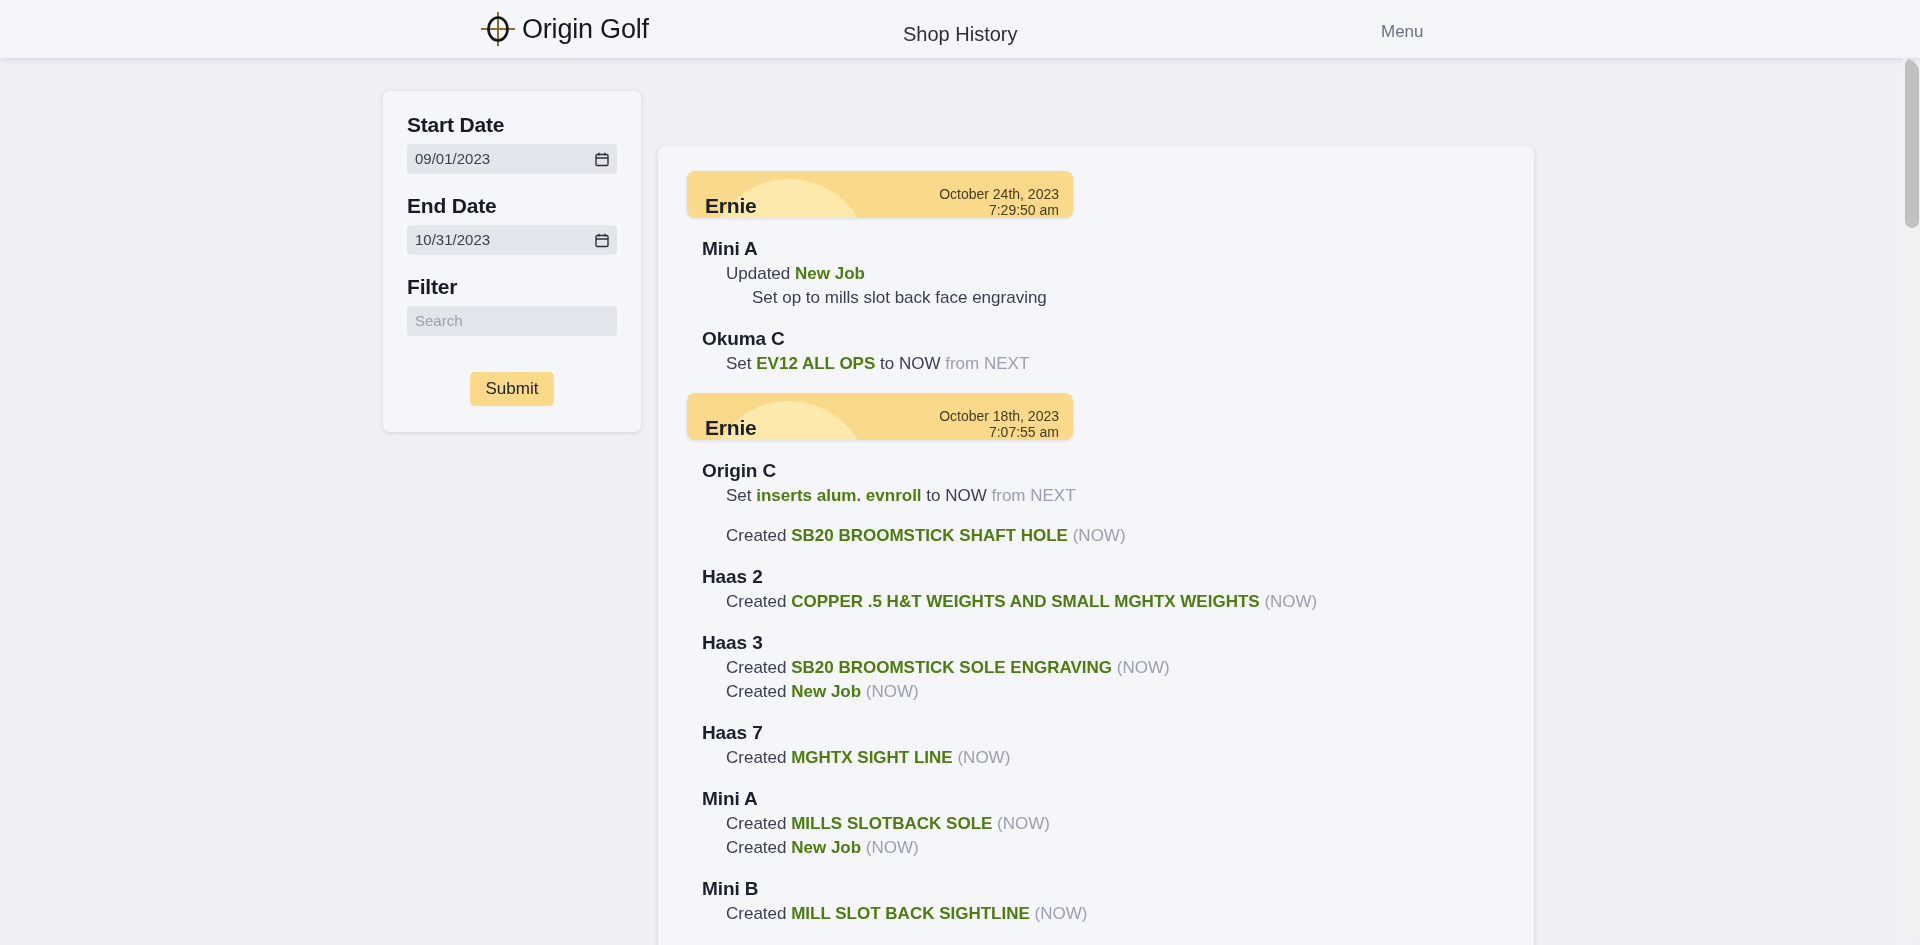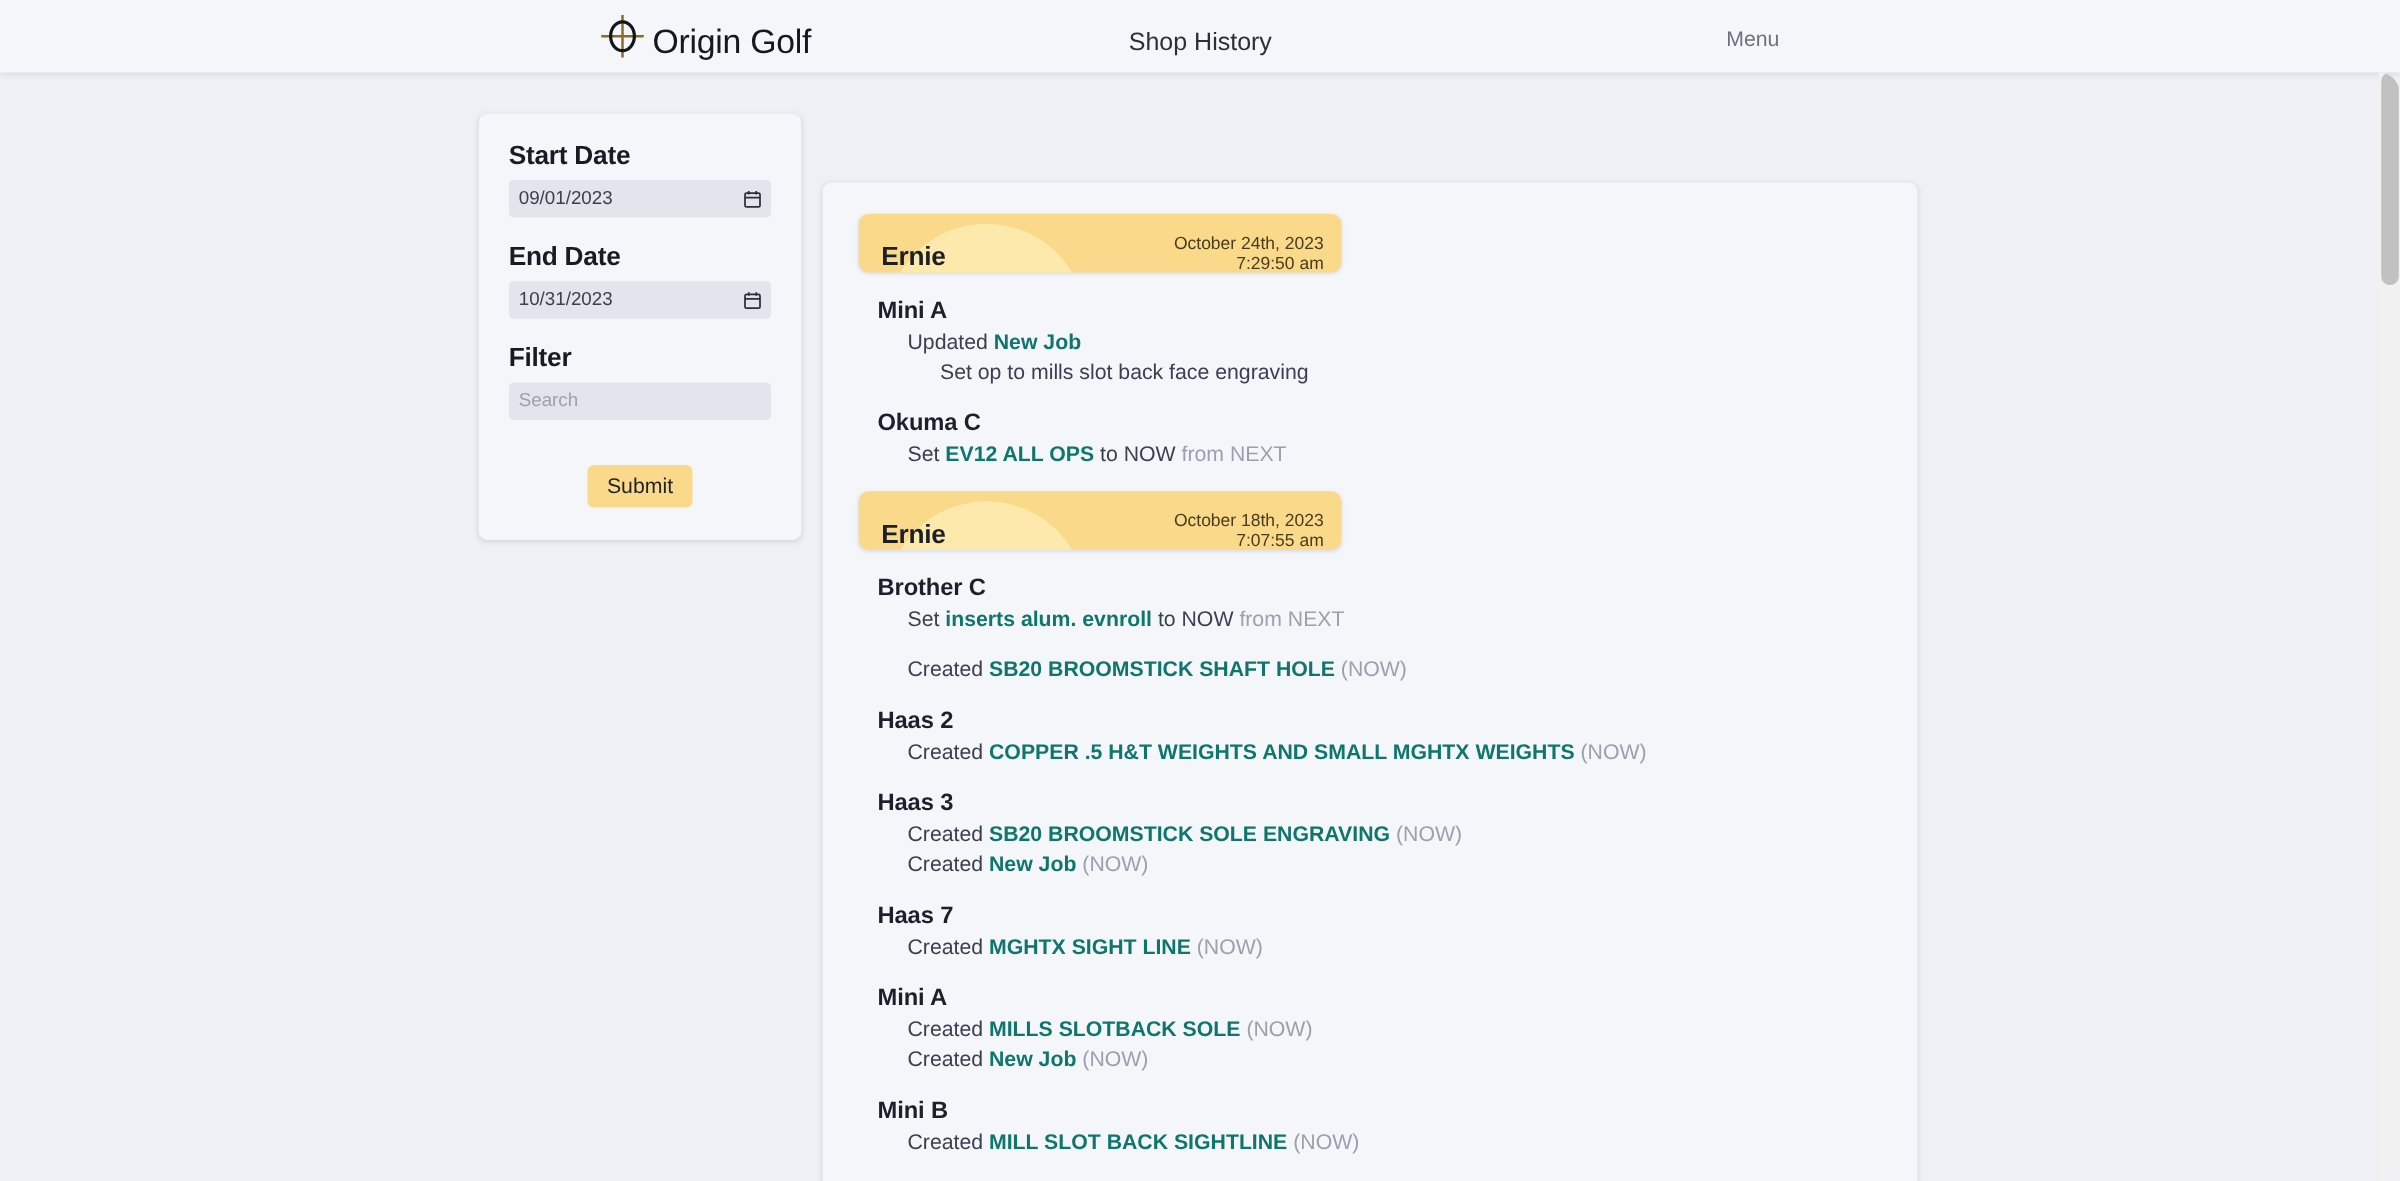--- a/index.html
+++ b/index.html
@@ -27,21 +27,21 @@
     align-items: center;
     box-shadow: 0 2px 5px rgba(90, 100, 120, 0.16);
     z-index: 30;
   }
 
   .brand {
     position: absolute;
     left: 478px;
     top: 9px;
     display: flex;
-    align-items: flex-end;
+    align-items: center;
     gap: 4px;
     height: 40px;
   }
   .brand-logo {
     width: 40px;
     height: 40px;
     flex: 0 0 40px;
     display: block;
   }
   .brand-name {
@@ -221,21 +221,21 @@
     color: #1b212c;
     letter-spacing: -0.1px;
   }
   .action-line {
     font-size: 17px;
     color: #3a4050;
     margin-top: 4px;
     padding-left: 24px;
     white-space: nowrap;
   }
-  .action-line .b { font-weight: 700; color: #0f766e; }
+  .action-line .b { font-weight: 700; color: #4d7c0f; }
   .action-line .muted { color: #9aa0ad; }
   .action-line .sub {
     display: block;
     padding-left: 26px;
     margin-top: 4px;
     color: #3a4050;
   }
 
   .group-gap { height: 19px; }
 
@@ -330,21 +330,21 @@
           <div class="action-line">Set <span class="b">EV12 ALL OPS</span> to NOW <span class="muted">from NEXT</span></div>
         </div>
       </div>
       <div class="group-gap"></div>
       <div class="group">
         <div class="group-header">
           <span class="gh-author">Ernie</span>
           <span class="gh-date">October 18th, 2023<br>7:07:55 am</span>
         </div>
         <div class="machine-block">
-          <div class="machine-name">Brother C</div>
+          <div class="machine-name">Origin C</div>
           <div class="action-line">Set <span class="b">inserts alum. evnroll</span> to NOW <span class="muted">from NEXT</span></div>
         </div>
         <div class="machine-block">
           <div class="action-line">Created <span class="b">SB20 BROOMSTICK SHAFT HOLE</span> <span class="muted">(NOW)</span></div>
         </div>
         <div class="machine-block">
           <div class="machine-name">Haas 2</div>
           <div class="action-line">Created <span class="b">COPPER .5 H&amp;T WEIGHTS AND SMALL MGHTX WEIGHTS</span> <span class="muted">(NOW)</span></div>
         </div>
         <div class="machine-block">

